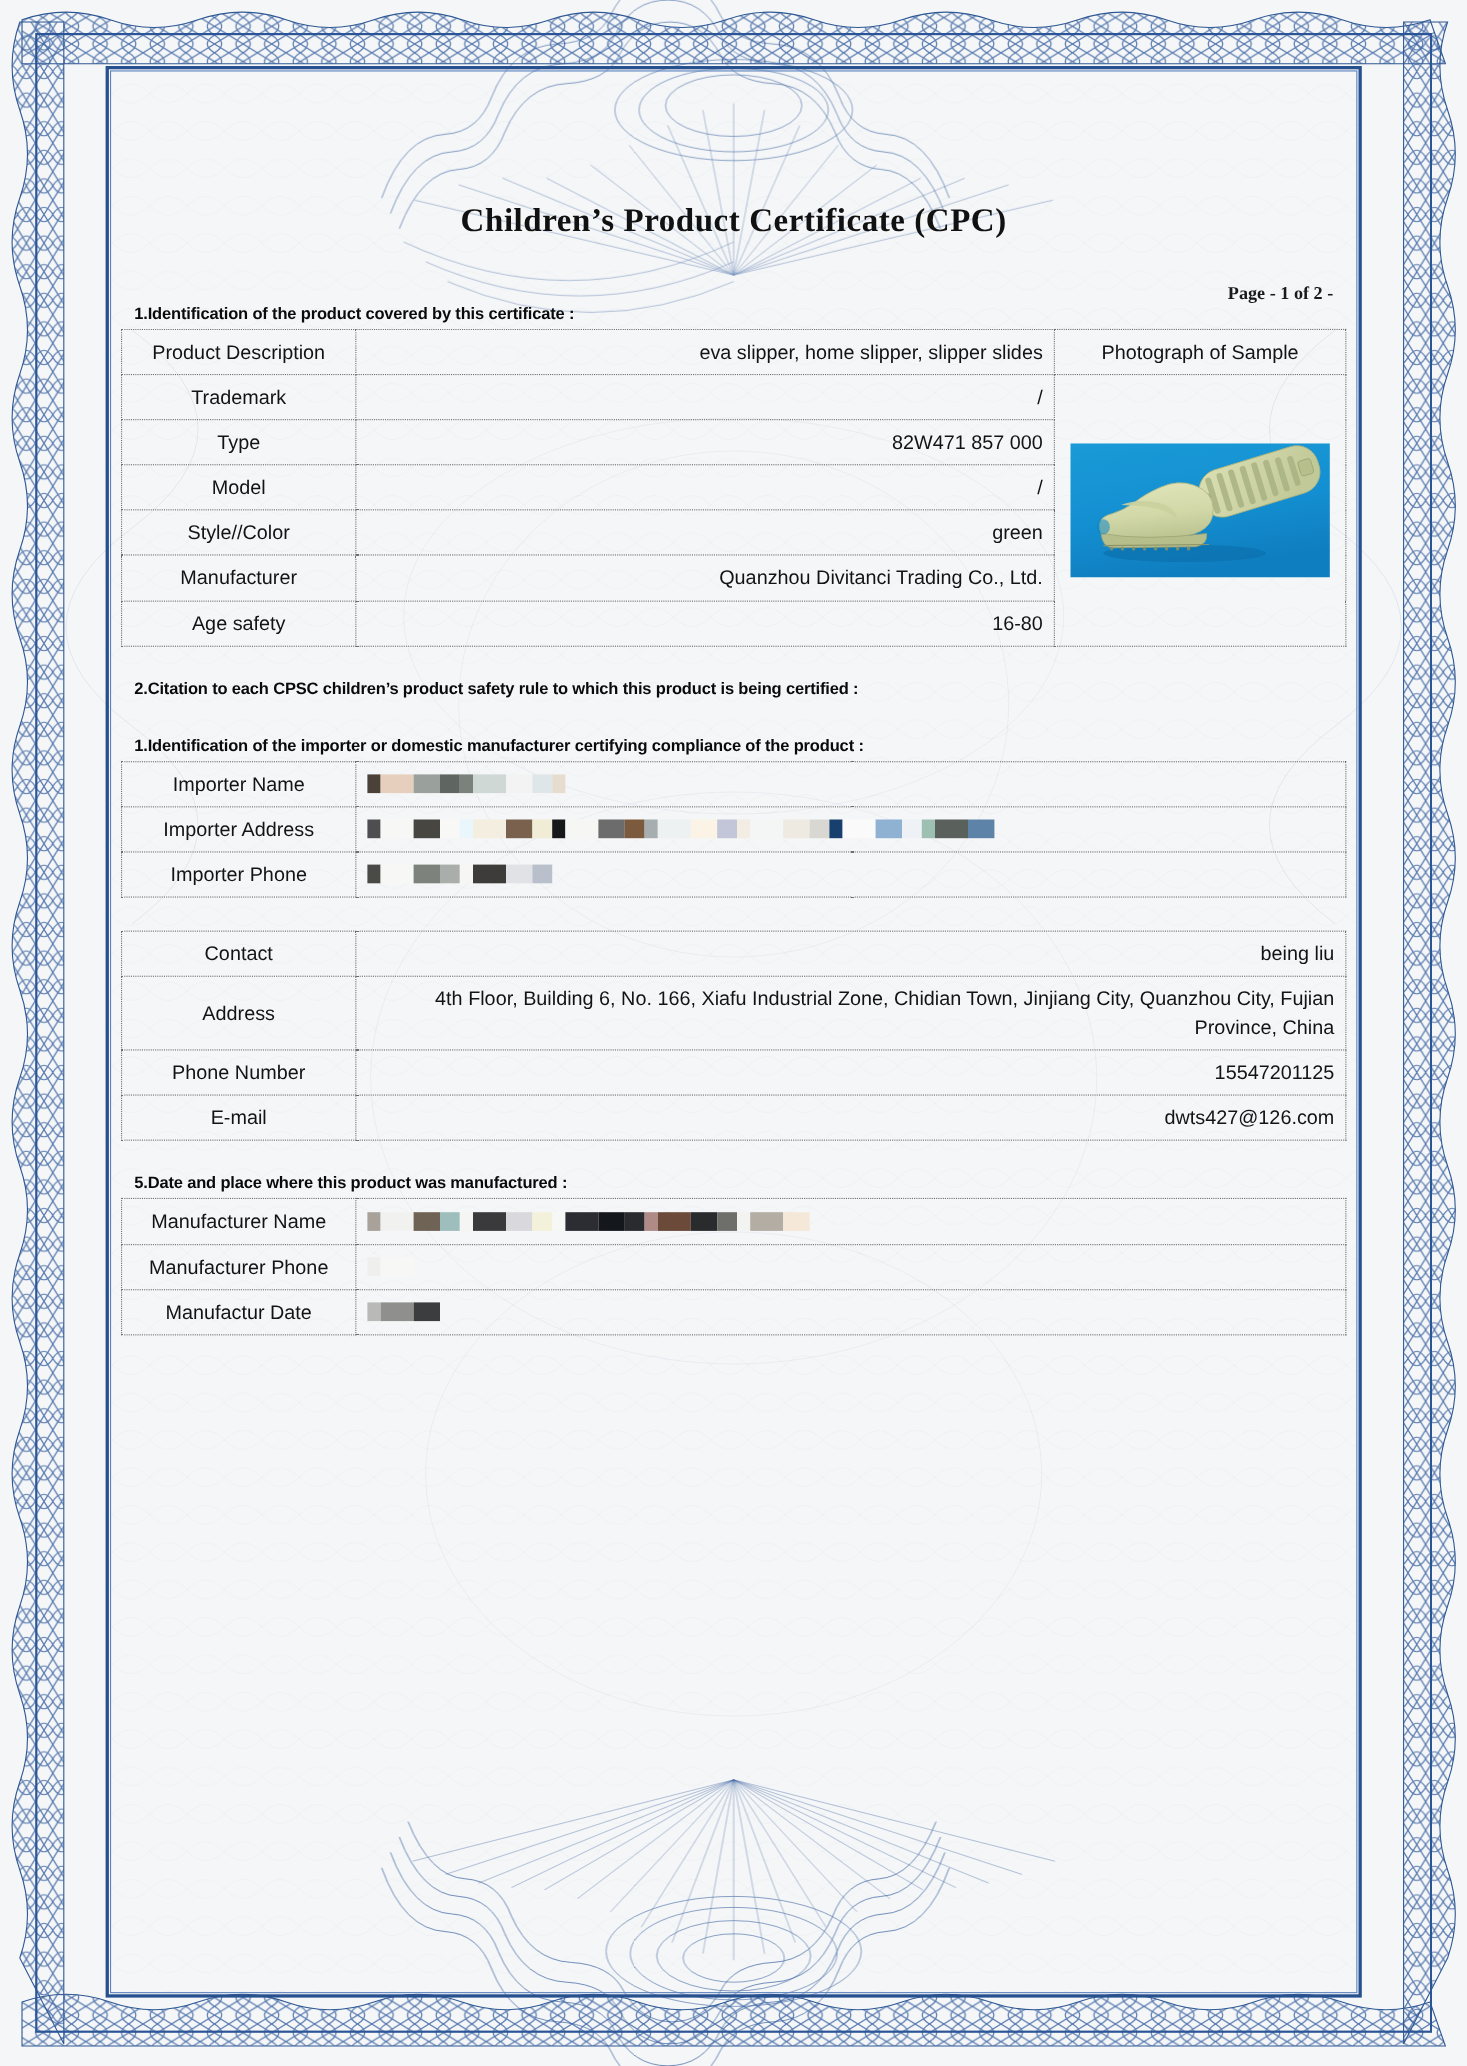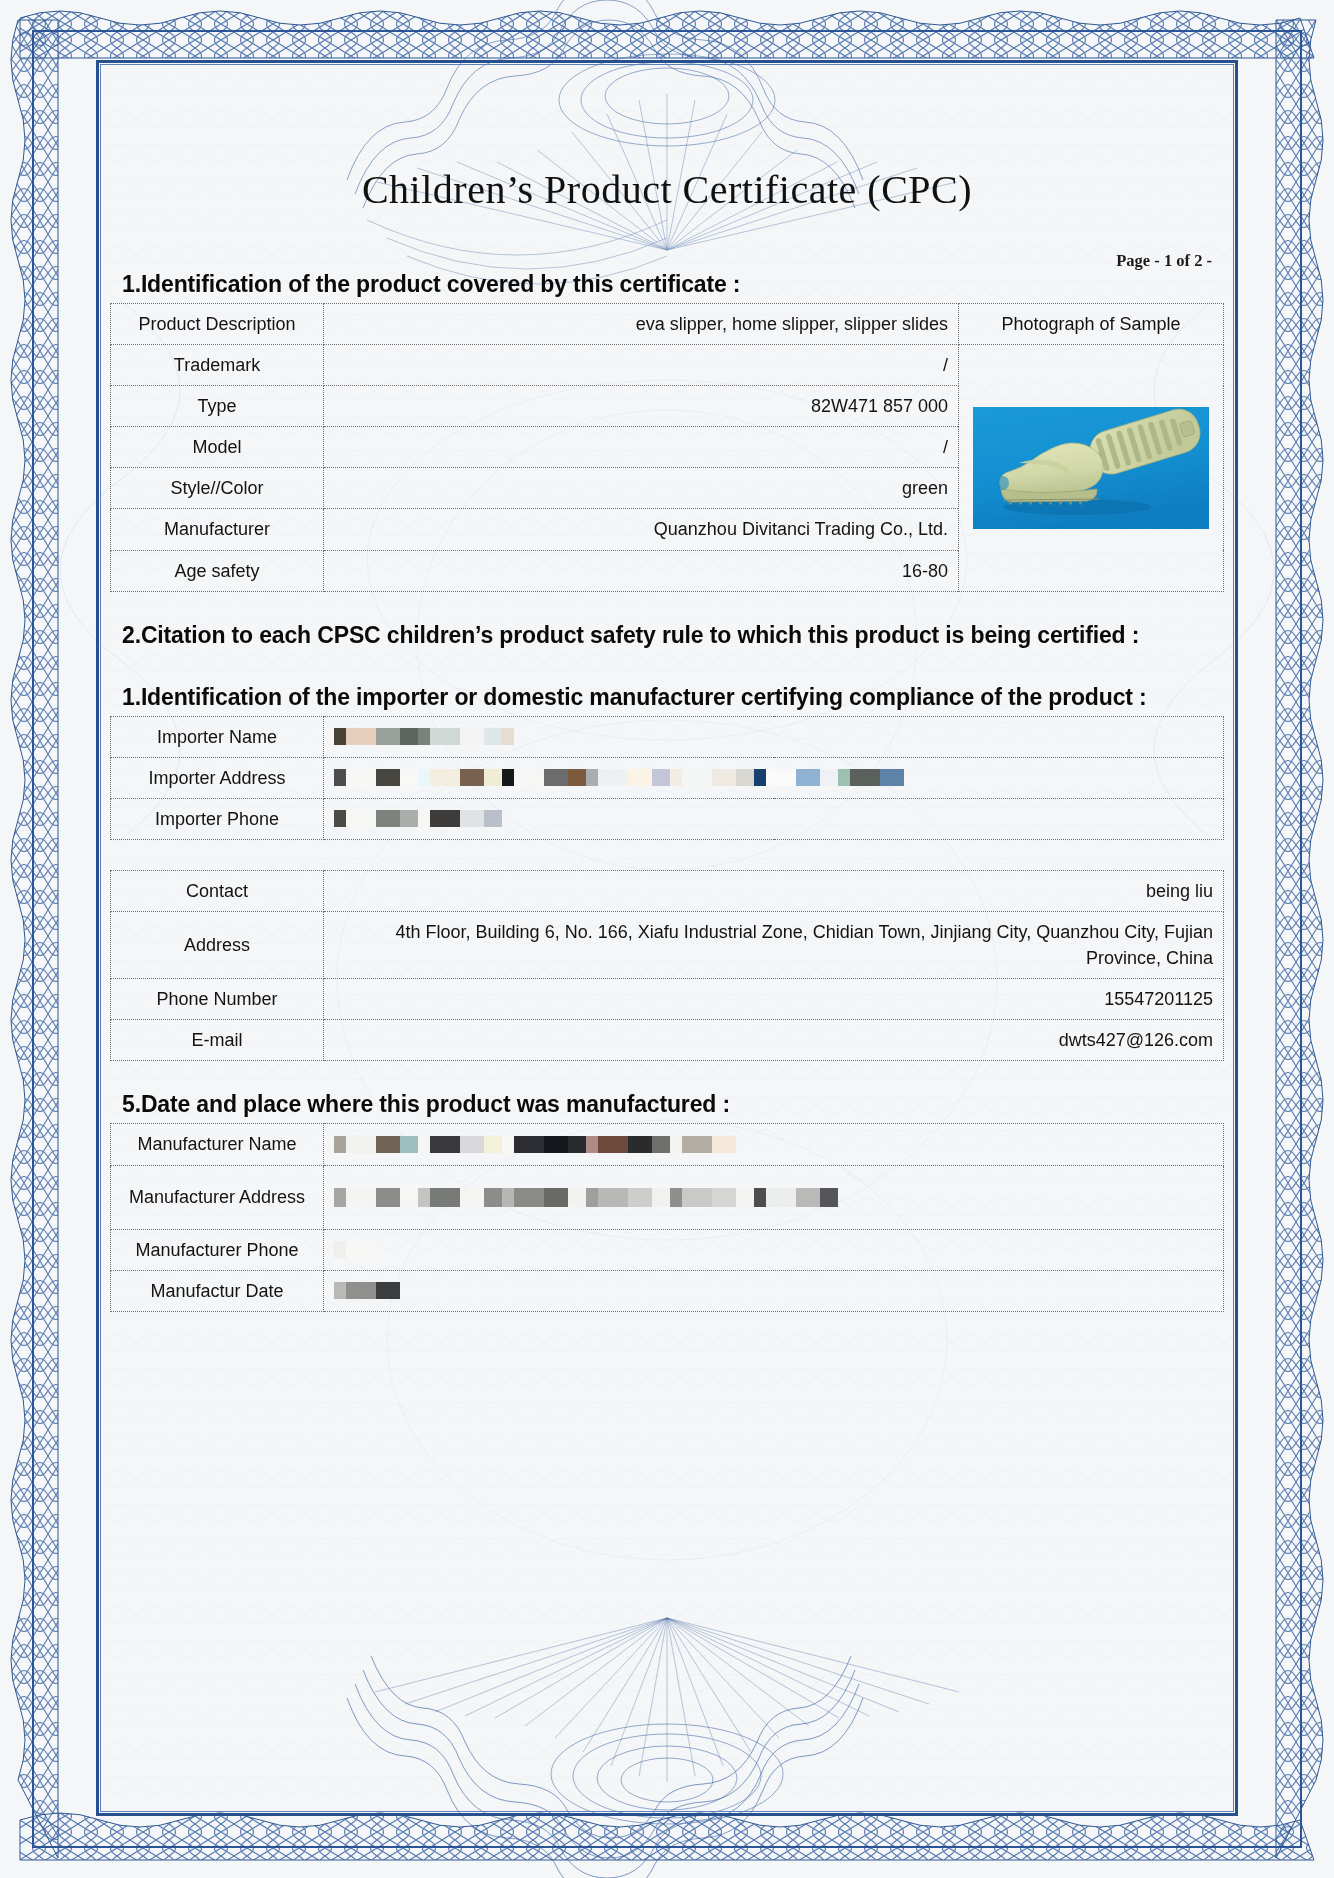--- a/index.html
+++ b/index.html
@@ -36,41 +36,41 @@
   
   #content {
     position:absolute;
     left:110px; top:78px; width:1114px; height:1722px;
     z-index:5;
   }
 
   #doc-title {
     text-align:center;
     font-family:"Liberation Serif", serif;
-    font-weight:normal;
-    font-size:40px;
+    font-weight:bold;
+    font-size:30px;
     letter-spacing:0.5px;
     color:#111;
-    margin:0;
+    margin:16px;
     padding-top:92px;
     line-height:1.0;
   }
 
   #page-indicator {
     text-align:right;
     font-family:"Liberation Serif", serif;
     font-weight:bold;
     font-size:16.5px;
     color:#1a1a1a;
     padding-right:12px;
     margin-top:41px;
   }
 
   .section-heading {
-    font-size:23px;
+    font-size:15px;
     font-weight:bold;
     color:#0a0a0a;
     margin:0 0 5px 12px;
     letter-spacing:-0.15px;
   }
   .sec-gap { height:30px; }
 
   table.cert {
     width:100%;
     border-collapse:collapse;
@@ -451,51 +451,20 @@
               <i style="background:#6b4a3a;width:30px"></i>
               <i style="background:#2a2b2d;width:24px"></i>
               <i style="background:#6e6f6b;width:18px"></i>
               <i style="background:#f3f3f1;width:12px"></i>
               <i style="background:#b4ada3;width:30px"></i>
               <i style="background:#f6e8d8;width:24px"></i>
             </span>
       </td>
     </tr>
     <tr>
-      <td class="lbl">Manufacturer Address</td>
-      <td class="val" style="height:64px;">
-        <span class="redact tall">
-              <i style="background:#a5a6a4;width:12px"></i>
-              <i style="background:#f4f4f2;width:30px"></i>
-              <i style="background:#8d8e8c;width:24px"></i>
-              <i style="background:#f6f6f4;width:18px"></i>
-              <i style="background:#c3c4c2;width:12px"></i>
-              <i style="background:#787a78;width:30px"></i>
-              <i style="background:#f5f5f3;width:24px"></i>
-              <i style="background:#8c8d8a;width:18px"></i>
-              <i style="background:#b6b7b5;width:12px"></i>
-              <i style="background:#8a8b86;width:30px"></i>
-              <i style="background:#6a6b66;width:24px"></i>
-              <i style="background:#f2f2f0;width:18px"></i>
-              <i style="background:#9fa09d;width:12px"></i>
-              <i style="background:#b8b9b6;width:30px"></i>
-              <i style="background:#cdcecb;width:24px"></i>
-              <i style="background:#f1f1ef;width:18px"></i>
-              <i style="background:#8e8f8c;width:12px"></i>
-              <i style="background:#c9cac7;width:30px"></i>
-              <i style="background:#d5d6d3;width:24px"></i>
-              <i style="background:#f3f3f1;width:18px"></i>
-              <i style="background:#4d4e4b;width:12px"></i>
-              <i style="background:#eceded;width:30px"></i>
-              <i style="background:#b9bab7;width:24px"></i>
-              <i style="background:#55565a;width:18px"></i>
-            </span>
-      </td>
-    </tr>
-    <tr>
       <td class="lbl">Manufacturer Phone</td>
       <td class="val">
         <span class="redact">
               <i style="background:#efefee;width:12px"></i>
               <i style="background:#f7f7f5;width:30px"></i>
             </span>
       </td>
     </tr>
     <tr>
       <td class="lbl">Manufactur Date</td>

